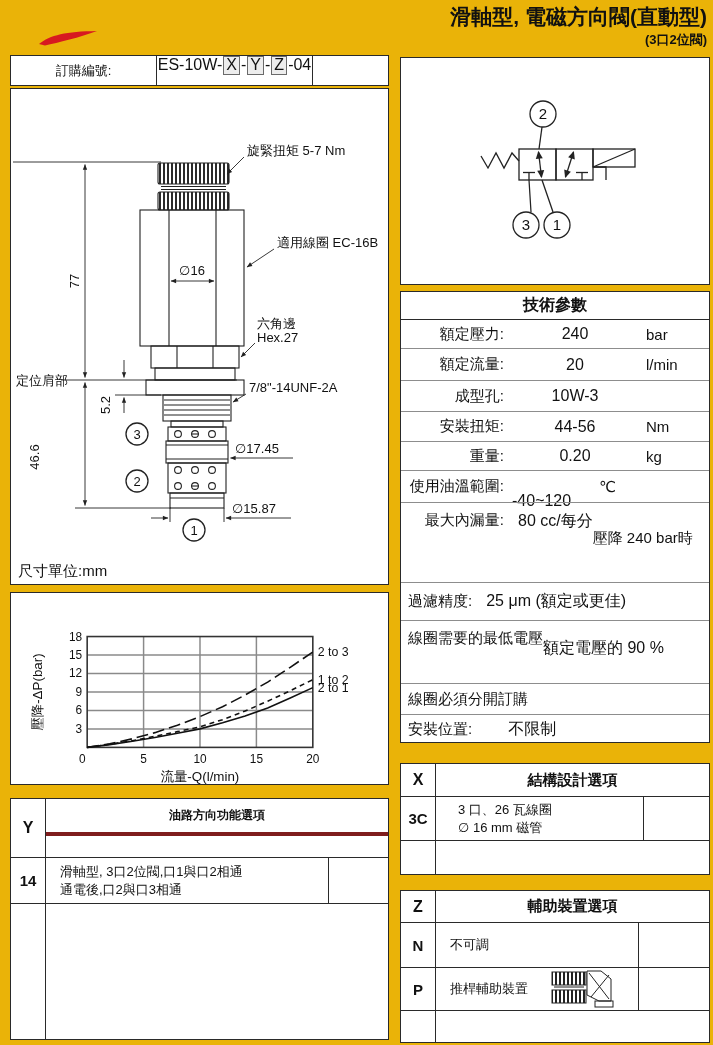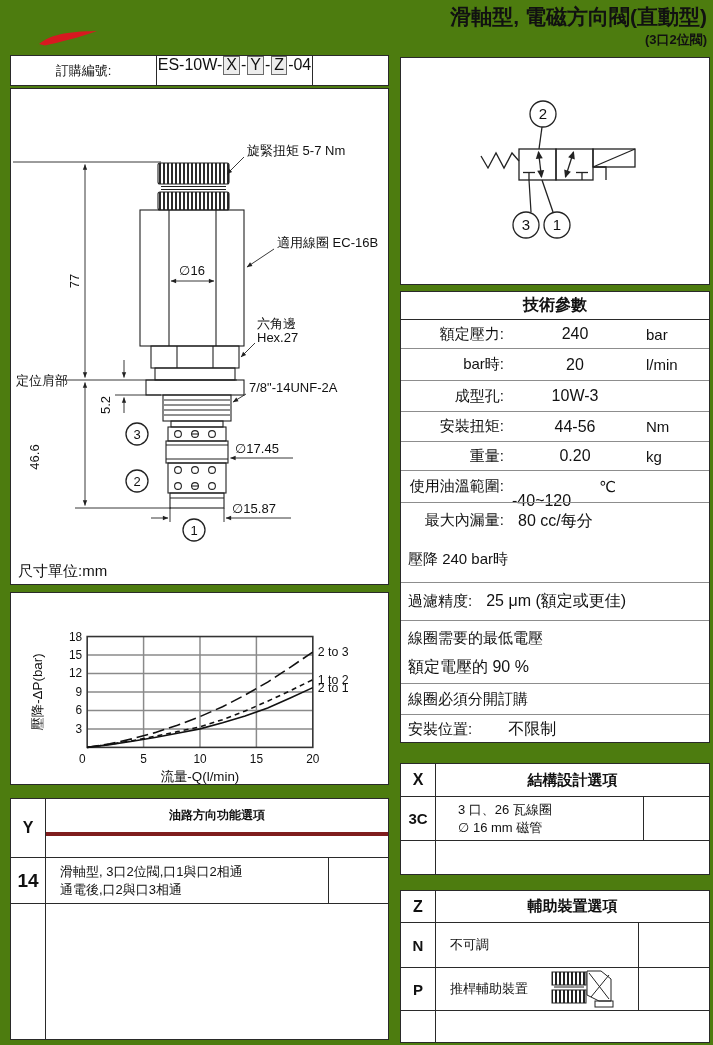--- a/index.html
+++ b/index.html
@@ -1,16 +1,16 @@
 <!DOCTYPE html>
 <html><head>
 <meta charset="utf-8">
 <style>
   html,body{margin:0;padding:0;background:#fff;}
-  .page{position:relative;width:713px;height:1045px;background:#4d7c0f;overflow:hidden;
+  .page{position:relative;width:713px;height:1045px;background:#eab308;overflow:hidden;
         font-family:"Liberation Sans","DejaVu Sans",sans-serif;color:#111;}
   .abs{position:absolute;}
   .box{position:absolute;border:1.4px solid #2a2a2a;background:#fff;box-sizing:border-box;}
   
   .doc-title{position:absolute;top:3px;right:6px;font-size:21px;font-weight:bold;letter-spacing:0;}
   .doc-subtitle{position:absolute;top:31px;right:6px;font-size:13px;font-weight:bold;}
   
   .order{left:10px;top:55px;width:379px;height:31px;display:flex;align-items:stretch;}
   .order-label{width:145px;border-right:1px solid #2a2a2a;display:flex;align-items:center;justify-content:center;font-size:13px;}
   .order-code{width:155px;border-right:1px solid #2a2a2a;display:flex;align-items:flex-start;justify-content:center;
@@ -24,21 +24,21 @@
   .tech{left:400px;top:291px;width:310px;height:452px;display:flex;flex-direction:column;}
   .t-head{height:27px;display:flex;align-items:center;justify-content:center;font-weight:bold;font-size:16px;
           border-bottom:1.4px solid #2a2a2a;flex:none;}
   .t-row{display:flex;align-items:center;padding:0 7px;font-size:15px;flex:none;box-sizing:border-box;}
   .t-row + .t-row{border-top:1px solid #8d8d8d;}
   .t-label{min-width:96px;text-align:right;}
   .t-value{flex:1;text-align:center;font-size:16px;}
   .t-unit{width:56px;font-size:15px;}
   .t-temp .t-value{flex:none;margin-left:8px;text-align:left;margin-top:28px;}
   .t-temp .t-unit{width:auto;margin-left:28px;}
-  .t-col{flex-direction:column;align-items:flex-start;justify-content:flex-start;padding-top:8px;}
+  .t-col{flex-direction:row;align-items:flex-start;justify-content:flex-start;padding-top:8px;}
   .t-line1{display:flex;}
   .t-vleft{margin-left:14px;font-size:16px;}
   .t-gap18{margin-top:18px;}
   .t-gap8{margin-top:9px;}
   .t-pos .t-value{flex:none;margin-left:36px;text-align:left;}
   
   .opt{position:absolute;border:1.4px solid #2a2a2a;background:#fff;box-sizing:border-box;display:flex;flex-direction:column;}
   .opt-hd{display:flex;border-bottom:1.2px solid #2a2a2a;flex:none;}
   .opt-code{width:35px;border-right:1.2px solid #2a2a2a;display:flex;align-items:center;justify-content:center;
             font-weight:bold;font-size:16px;flex:none;box-sizing:border-box;}
@@ -235,21 +235,21 @@
   </div>
 
   <div class="box tech">
     <div class="t-head">技術參數</div>
     <div class="t-row" style="height:28px">
       <span class="t-label">額定壓力:</span>
       <span class="t-value">240</span>
       <span class="t-unit">bar</span>
     </div>
     <div class="t-row" style="height:32px">
-      <span class="t-label">bar時:</span>
+      <span class="t-label">額定流量:</span>
       <span class="t-value">20</span>
       <span class="t-unit">l/min</span>
     </div>
     <div class="t-row" style="height:31px">
       <span class="t-label">成型孔:</span>
       <span class="t-value">10W-3</span>
       <span class="t-unit"></span>
     </div>
     <div class="t-row" style="height:30px">
       <span class="t-label">安裝扭矩:</span>
@@ -325,21 +325,21 @@
 
   <div class="opt oy">
     <div class="opt-hd" style="height:58px">
       <div class="opt-code">Y</div>
       <div class="y-hd-right">
         <div class="y-hd-title">油路方向功能選項</div>
         <div class="y-hd-sub"></div>
       </div>
     </div>
     <div class="opt-row" style="height:45px">
-      <div class="opt-code" style="font-size:19px">14</div>
+      <div class="opt-code" style="font-size:15px">14</div>
       <div class="opt-text" style="padding-left:14px">
         <div>滑軸型, 3口2位閥,口1與口2相通</div>
         <div>通電後,口2與口3相通</div>
       </div>
       <div class="opt-mini" style="width:59px"></div>
     </div>
     <div class="opt-fill">
       <div class="opt-code"></div>
       <div style="flex:1"></div>
     </div>

